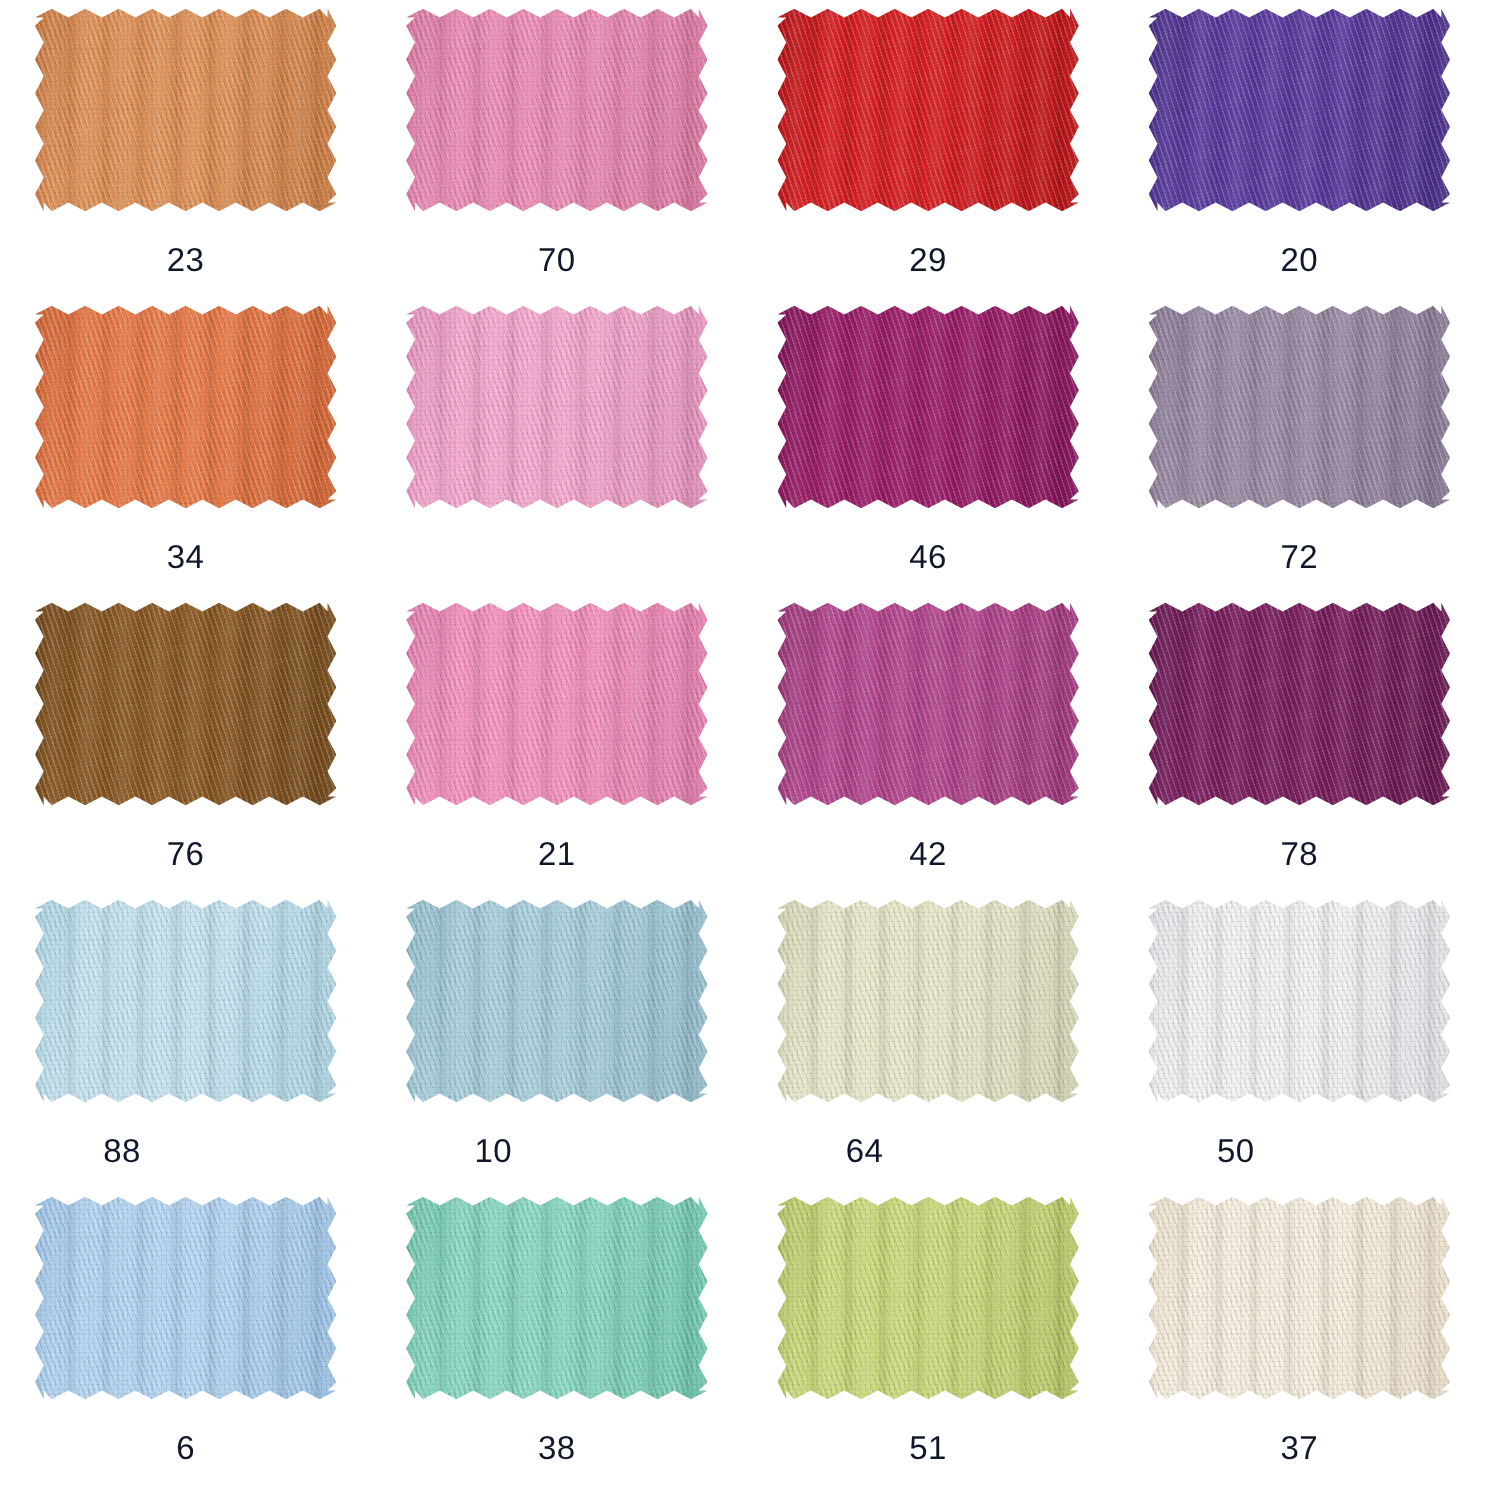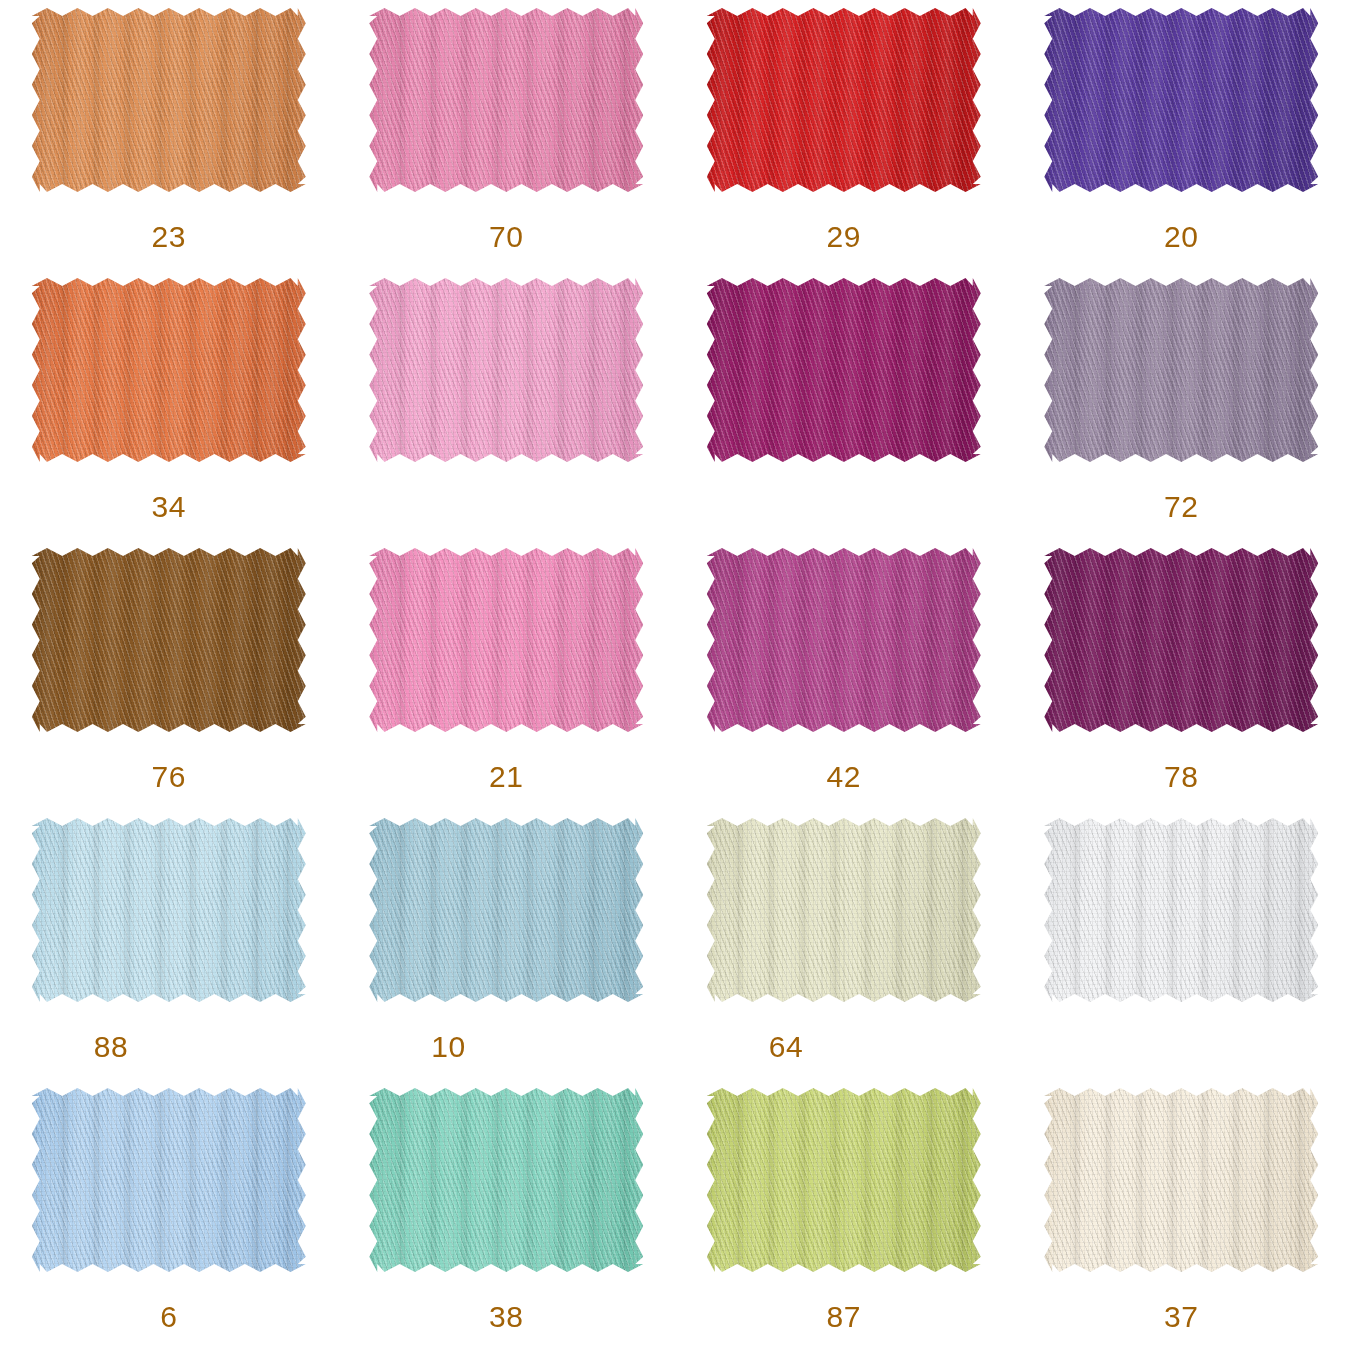--- a/index.html
+++ b/index.html
@@ -119,21 +119,21 @@
       rgba(0,0,0,0.55) 32px
     );
     pointer-events: none;
   }
 
   
   .swatch-label {
     margin-top: 30px;
     font-size: 30px;
     line-height: 1;
-    color: #a16207;
+    color: #0f172a;
     font-family: "Liberation Sans", sans-serif;
     letter-spacing: 0.5px;
     text-align: center;
     width: 274px;
   }
   .label-shift-left .swatch-label {
     text-align: left;
     padding-left: 62px;
     box-sizing: border-box;
   }
@@ -216,20 +216,21 @@
     <div class="swatch-cell">
       <div class="swatch-wrap">
         <div class="swatch-shape" style="clip-path: polygon(0px 8px, 15.22px 0px, 30.44px 8px, 45.67px 0px, 60.89px 8px, 76.11px 0px, 91.33px 8px, 106.56px 0px, 121.78px 8px, 137px 0px, 152.22px 8px, 167.44px 0px, 182.67px 8px, 197.89px 0px, 213.11px 8px, 228.33px 0px, 243.56px 8px, 258.78px 0px, 266px 8px, 266px 0px, 274px 15.33px, 266px 30.67px, 274px 46px, 266px 61.33px, 274px 76.67px, 266px 92px, 274px 107.33px, 266px 122.67px, 274px 138px, 266px 153.33px, 274px 168.67px, 266px 176px, 274px 176px, 258.78px 184px, 243.56px 176px, 228.33px 184px, 213.11px 176px, 197.89px 184px, 182.67px 176px, 167.44px 184px, 152.22px 176px, 137px 184px, 121.78px 176px, 106.56px 184px, 91.33px 176px, 76.11px 184px, 60.89px 176px, 45.67px 184px, 30.44px 176px, 15.22px 184px, 8px 176px, 8px 184px, 0px 168.67px, 8px 153.33px, 0px 138px, 8px 122.67px, 0px 107.33px, 8px 92px, 0px 76.67px, 8px 61.33px, 0px 46px, 8px 30.67px, 0px 15.33px, 8px 8px); filter: drop-shadow(rgba(0, 0, 0, 0.12) 2px 3px 2px);">
           <div class="swatch-fill" style="background: linear-gradient(100deg, rgb(130, 20, 90) 0%, rgb(156, 31, 107) 18%, rgb(156, 31, 107) 58%, rgb(130, 20, 90) 100%);">
             <div class="ribs"></div>
             <div class="weave"></div>
             <div class="weave-hi"></div>
           </div>
         </div>
       </div>
+      <div class="swatch-label">46</div>
     </div>
     <div class="swatch-cell">
       <div class="swatch-wrap">
         <div class="swatch-shape" style="clip-path: polygon(0px 8px, 15.22px 0px, 30.44px 8px, 45.67px 0px, 60.89px 8px, 76.11px 0px, 91.33px 8px, 106.56px 0px, 121.78px 8px, 137px 0px, 152.22px 8px, 167.44px 0px, 182.67px 8px, 197.89px 0px, 213.11px 8px, 228.33px 0px, 243.56px 8px, 258.78px 0px, 266px 8px, 266px 0px, 274px 15.33px, 266px 30.67px, 274px 46px, 266px 61.33px, 274px 76.67px, 266px 92px, 274px 107.33px, 266px 122.67px, 274px 138px, 266px 153.33px, 274px 168.67px, 266px 176px, 274px 176px, 258.78px 184px, 243.56px 176px, 228.33px 184px, 213.11px 176px, 197.89px 184px, 182.67px 176px, 167.44px 184px, 152.22px 176px, 137px 184px, 121.78px 176px, 106.56px 184px, 91.33px 176px, 76.11px 184px, 60.89px 176px, 45.67px 184px, 30.44px 176px, 15.22px 184px, 8px 176px, 8px 184px, 0px 168.67px, 8px 153.33px, 0px 138px, 8px 122.67px, 0px 107.33px, 8px 92px, 0px 76.67px, 8px 61.33px, 0px 46px, 8px 30.67px, 0px 15.33px, 8px 8px); filter: drop-shadow(rgba(0, 0, 0, 0.12) 2px 3px 2px);">
           <div class="swatch-fill" style="background: linear-gradient(100deg, rgb(134, 119, 147) 0%, rgb(155, 139, 165) 18%, rgb(155, 139, 165) 58%, rgb(134, 119, 147) 100%);">
             <div class="ribs"></div>
             <div class="weave"></div>
             <div class="weave-hi"></div>
           </div>
         </div>
@@ -323,20 +324,21 @@
     <div class="swatch-cell label-shift-left">
       <div class="swatch-wrap">
         <div class="swatch-shape" style="clip-path: polygon(0px 8px, 15.22px 0px, 30.44px 8px, 45.67px 0px, 60.89px 8px, 76.11px 0px, 91.33px 8px, 106.56px 0px, 121.78px 8px, 137px 0px, 152.22px 8px, 167.44px 0px, 182.67px 8px, 197.89px 0px, 213.11px 8px, 228.33px 0px, 243.56px 8px, 258.78px 0px, 266px 8px, 266px 0px, 274px 15.33px, 266px 30.67px, 274px 46px, 266px 61.33px, 274px 76.67px, 266px 92px, 274px 107.33px, 266px 122.67px, 274px 138px, 266px 153.33px, 274px 168.67px, 266px 176px, 274px 176px, 258.78px 184px, 243.56px 176px, 228.33px 184px, 213.11px 176px, 197.89px 184px, 182.67px 176px, 167.44px 184px, 152.22px 176px, 137px 184px, 121.78px 176px, 106.56px 184px, 91.33px 176px, 76.11px 184px, 60.89px 176px, 45.67px 184px, 30.44px 176px, 15.22px 184px, 8px 176px, 8px 184px, 0px 168.67px, 8px 153.33px, 0px 138px, 8px 122.67px, 0px 107.33px, 8px 92px, 0px 76.67px, 8px 61.33px, 0px 46px, 8px 30.67px, 0px 15.33px, 8px 8px); filter: drop-shadow(rgba(0, 0, 0, 0.12) 2px 3px 2px);">
           <div class="swatch-fill" style="background: linear-gradient(100deg, rgb(223, 225, 228) 0%, rgb(242, 243, 245) 18%, rgb(242, 243, 245) 58%, rgb(223, 225, 228) 100%);">
             <div class="ribs"></div>
             <div class="weave"></div>
             <div class="weave-hi"></div>
           </div>
         </div>
       </div>
+      <div class="swatch-label">50</div>
     </div>
     <div class="swatch-cell">
       <div class="swatch-wrap">
         <div class="swatch-shape" style="clip-path: polygon(0px 8px, 15.22px 0px, 30.44px 8px, 45.67px 0px, 60.89px 8px, 76.11px 0px, 91.33px 8px, 106.56px 0px, 121.78px 8px, 137px 0px, 152.22px 8px, 167.44px 0px, 182.67px 8px, 197.89px 0px, 213.11px 8px, 228.33px 0px, 243.56px 8px, 258.78px 0px, 266px 8px, 266px 0px, 274px 15.33px, 266px 30.67px, 274px 46px, 266px 61.33px, 274px 76.67px, 266px 92px, 274px 107.33px, 266px 122.67px, 274px 138px, 266px 153.33px, 274px 168.67px, 266px 176px, 274px 176px, 258.78px 184px, 243.56px 176px, 228.33px 184px, 213.11px 176px, 197.89px 184px, 182.67px 176px, 167.44px 184px, 152.22px 176px, 137px 184px, 121.78px 176px, 106.56px 184px, 91.33px 176px, 76.11px 184px, 60.89px 176px, 45.67px 184px, 30.44px 176px, 15.22px 184px, 8px 176px, 8px 184px, 0px 168.67px, 8px 153.33px, 0px 138px, 8px 122.67px, 0px 107.33px, 8px 92px, 0px 76.67px, 8px 61.33px, 0px 46px, 8px 30.67px, 0px 15.33px, 8px 8px); filter: drop-shadow(rgba(0, 0, 0, 0.12) 2px 3px 2px);">
           <div class="swatch-fill" style="background: linear-gradient(100deg, rgb(156, 194, 230) 0%, rgb(181, 213, 242) 18%, rgb(181, 213, 242) 58%, rgb(156, 194, 230) 100%);">
             <div class="ribs"></div>
             <div class="weave"></div>
             <div class="weave-hi"></div>
           </div>
         </div>
@@ -358,21 +360,21 @@
     <div class="swatch-cell">
       <div class="swatch-wrap">
         <div class="swatch-shape" style="clip-path: polygon(0px 8px, 15.22px 0px, 30.44px 8px, 45.67px 0px, 60.89px 8px, 76.11px 0px, 91.33px 8px, 106.56px 0px, 121.78px 8px, 137px 0px, 152.22px 8px, 167.44px 0px, 182.67px 8px, 197.89px 0px, 213.11px 8px, 228.33px 0px, 243.56px 8px, 258.78px 0px, 266px 8px, 266px 0px, 274px 15.33px, 266px 30.67px, 274px 46px, 266px 61.33px, 274px 76.67px, 266px 92px, 274px 107.33px, 266px 122.67px, 274px 138px, 266px 153.33px, 274px 168.67px, 266px 176px, 274px 176px, 258.78px 184px, 243.56px 176px, 228.33px 184px, 213.11px 176px, 197.89px 184px, 182.67px 176px, 167.44px 184px, 152.22px 176px, 137px 184px, 121.78px 176px, 106.56px 184px, 91.33px 176px, 76.11px 184px, 60.89px 176px, 45.67px 184px, 30.44px 176px, 15.22px 184px, 8px 176px, 8px 184px, 0px 168.67px, 8px 153.33px, 0px 138px, 8px 122.67px, 0px 107.33px, 8px 92px, 0px 76.67px, 8px 61.33px, 0px 46px, 8px 30.67px, 0px 15.33px, 8px 8px); filter: drop-shadow(rgba(0, 0, 0, 0.12) 2px 3px 2px);">
           <div class="swatch-fill" style="background: linear-gradient(100deg, rgb(183, 198, 101) 0%, rgb(204, 218, 124) 18%, rgb(204, 218, 124) 58%, rgb(183, 198, 101) 100%);">
             <div class="ribs"></div>
             <div class="weave"></div>
             <div class="weave-hi"></div>
           </div>
         </div>
       </div>
-      <div class="swatch-label">87</div>
+      <div class="swatch-label">51</div>
     </div>
     <div class="swatch-cell">
       <div class="swatch-wrap">
         <div class="swatch-shape" style="clip-path: polygon(0px 8px, 15.22px 0px, 30.44px 8px, 45.67px 0px, 60.89px 8px, 76.11px 0px, 91.33px 8px, 106.56px 0px, 121.78px 8px, 137px 0px, 152.22px 8px, 167.44px 0px, 182.67px 8px, 197.89px 0px, 213.11px 8px, 228.33px 0px, 243.56px 8px, 258.78px 0px, 266px 8px, 266px 0px, 274px 15.33px, 266px 30.67px, 274px 46px, 266px 61.33px, 274px 76.67px, 266px 92px, 274px 107.33px, 266px 122.67px, 274px 138px, 266px 153.33px, 274px 168.67px, 266px 176px, 274px 176px, 258.78px 184px, 243.56px 176px, 228.33px 184px, 213.11px 176px, 197.89px 184px, 182.67px 176px, 167.44px 184px, 152.22px 176px, 137px 184px, 121.78px 176px, 106.56px 184px, 91.33px 176px, 76.11px 184px, 60.89px 176px, 45.67px 184px, 30.44px 176px, 15.22px 184px, 8px 176px, 8px 184px, 0px 168.67px, 8px 153.33px, 0px 138px, 8px 122.67px, 0px 107.33px, 8px 92px, 0px 76.67px, 8px 61.33px, 0px 46px, 8px 30.67px, 0px 15.33px, 8px 8px); filter: drop-shadow(rgba(0, 0, 0, 0.12) 2px 3px 2px);">
           <div class="swatch-fill" style="background: linear-gradient(100deg, rgb(232, 221, 200) 0%, rgb(247, 239, 223) 18%, rgb(247, 239, 223) 58%, rgb(232, 221, 200) 100%);">
             <div class="ribs"></div>
             <div class="weave"></div>
             <div class="weave-hi"></div>
           </div>
         </div>

